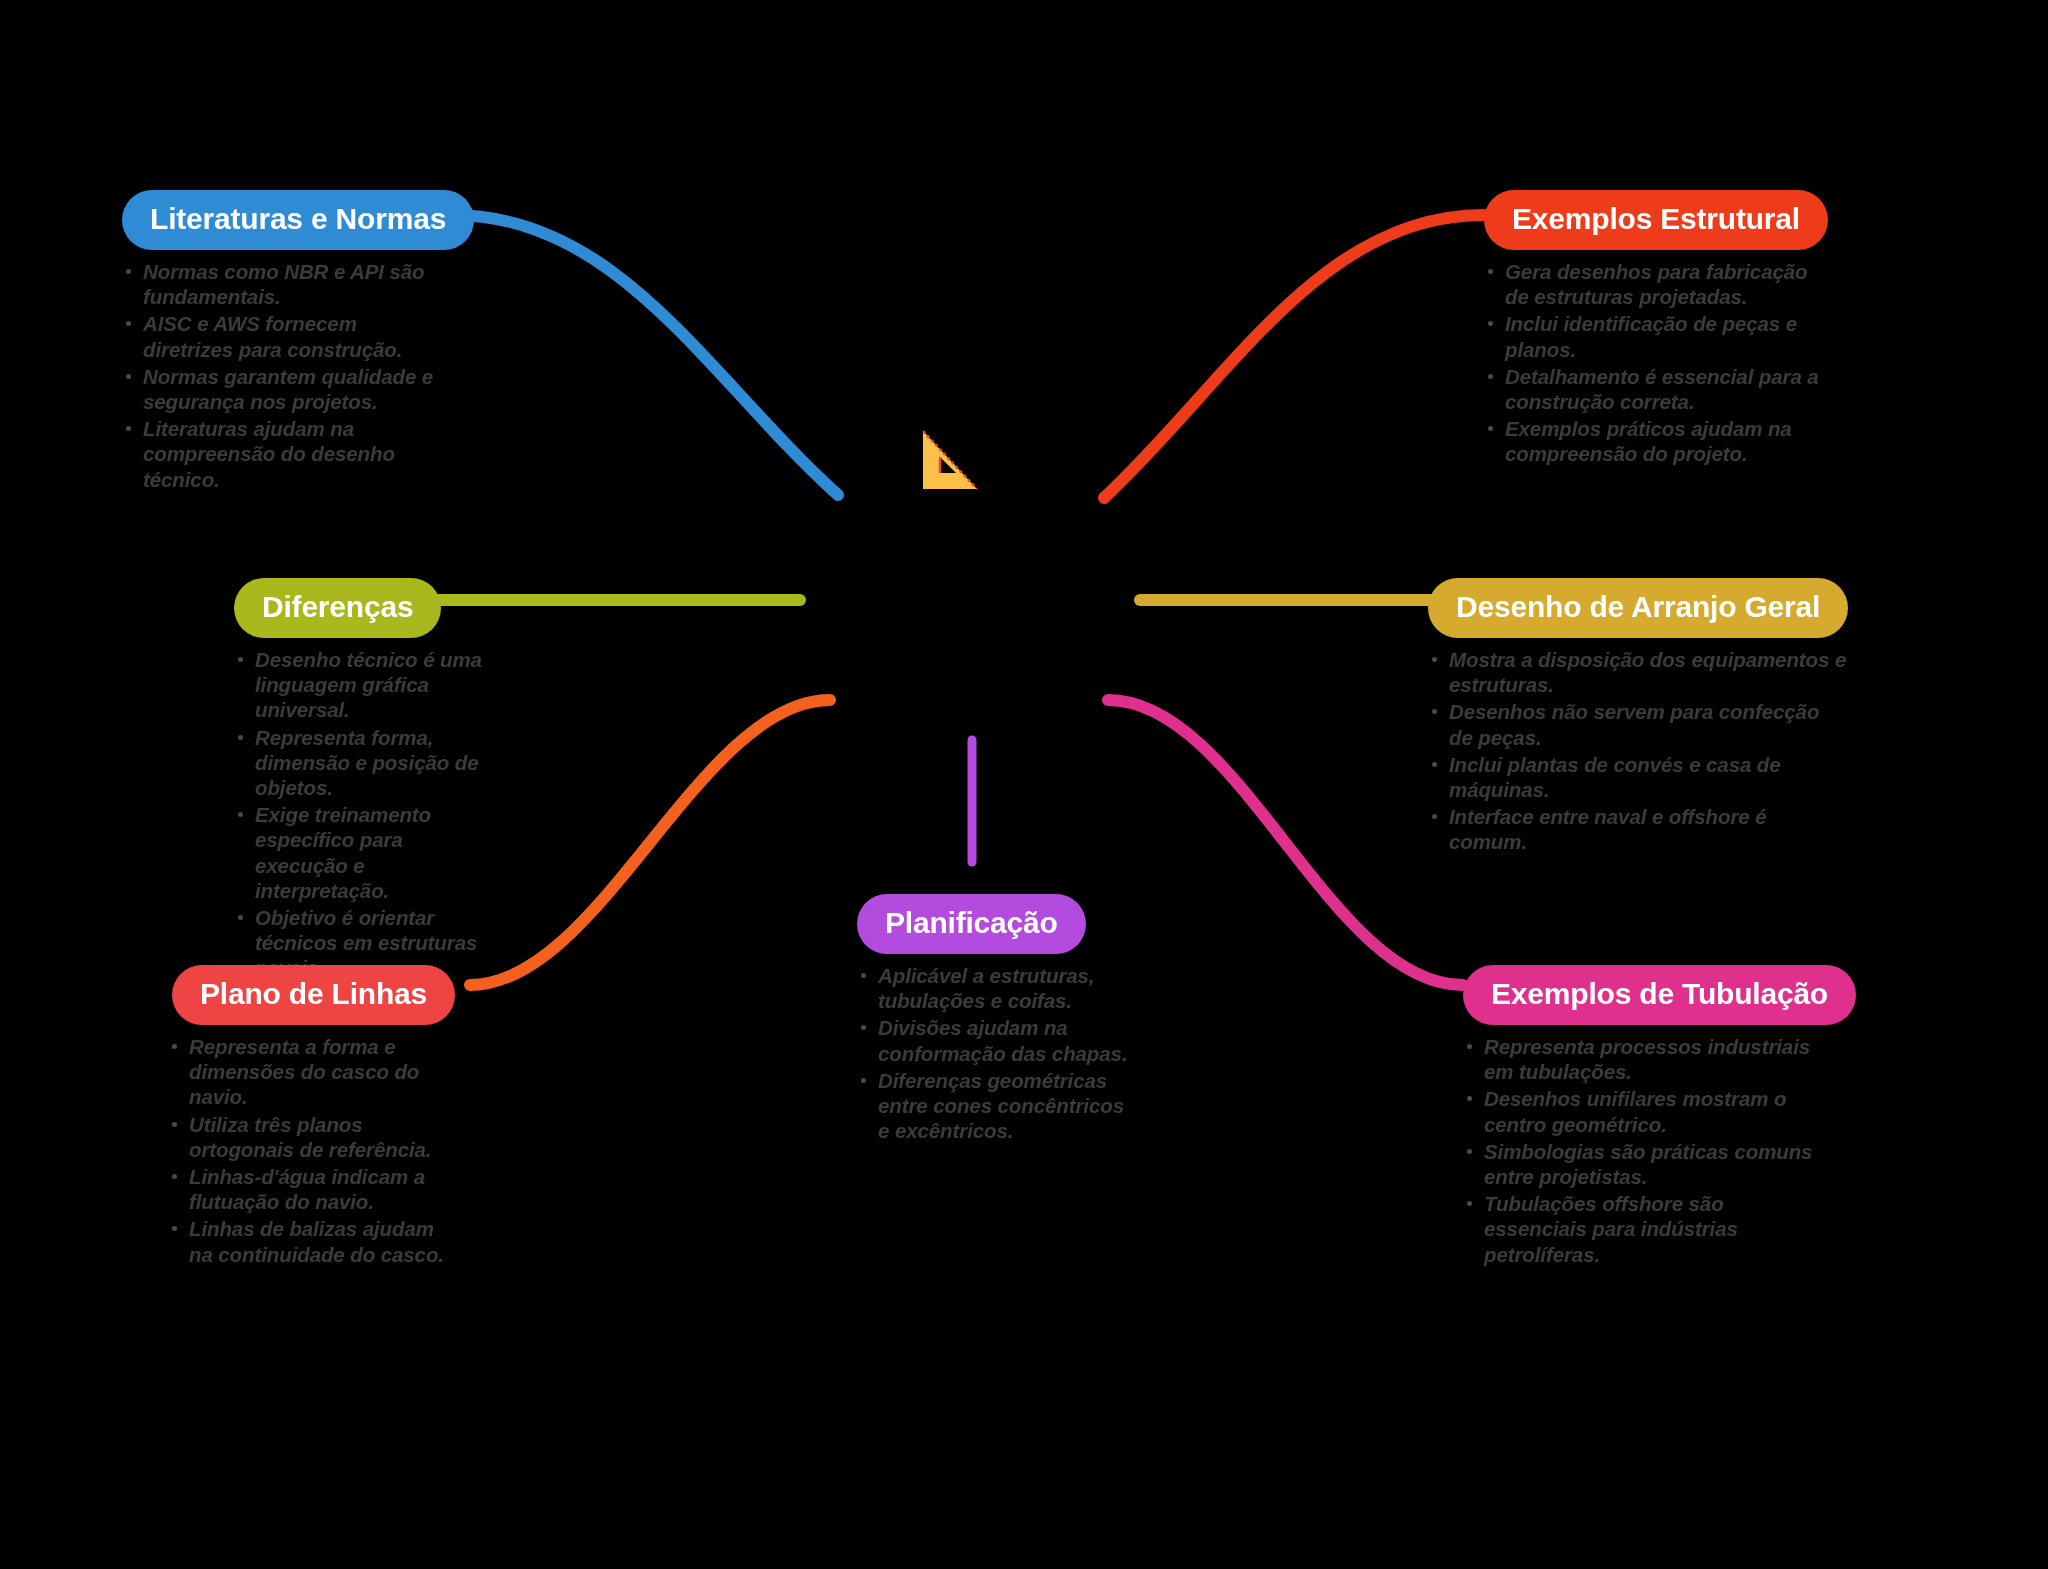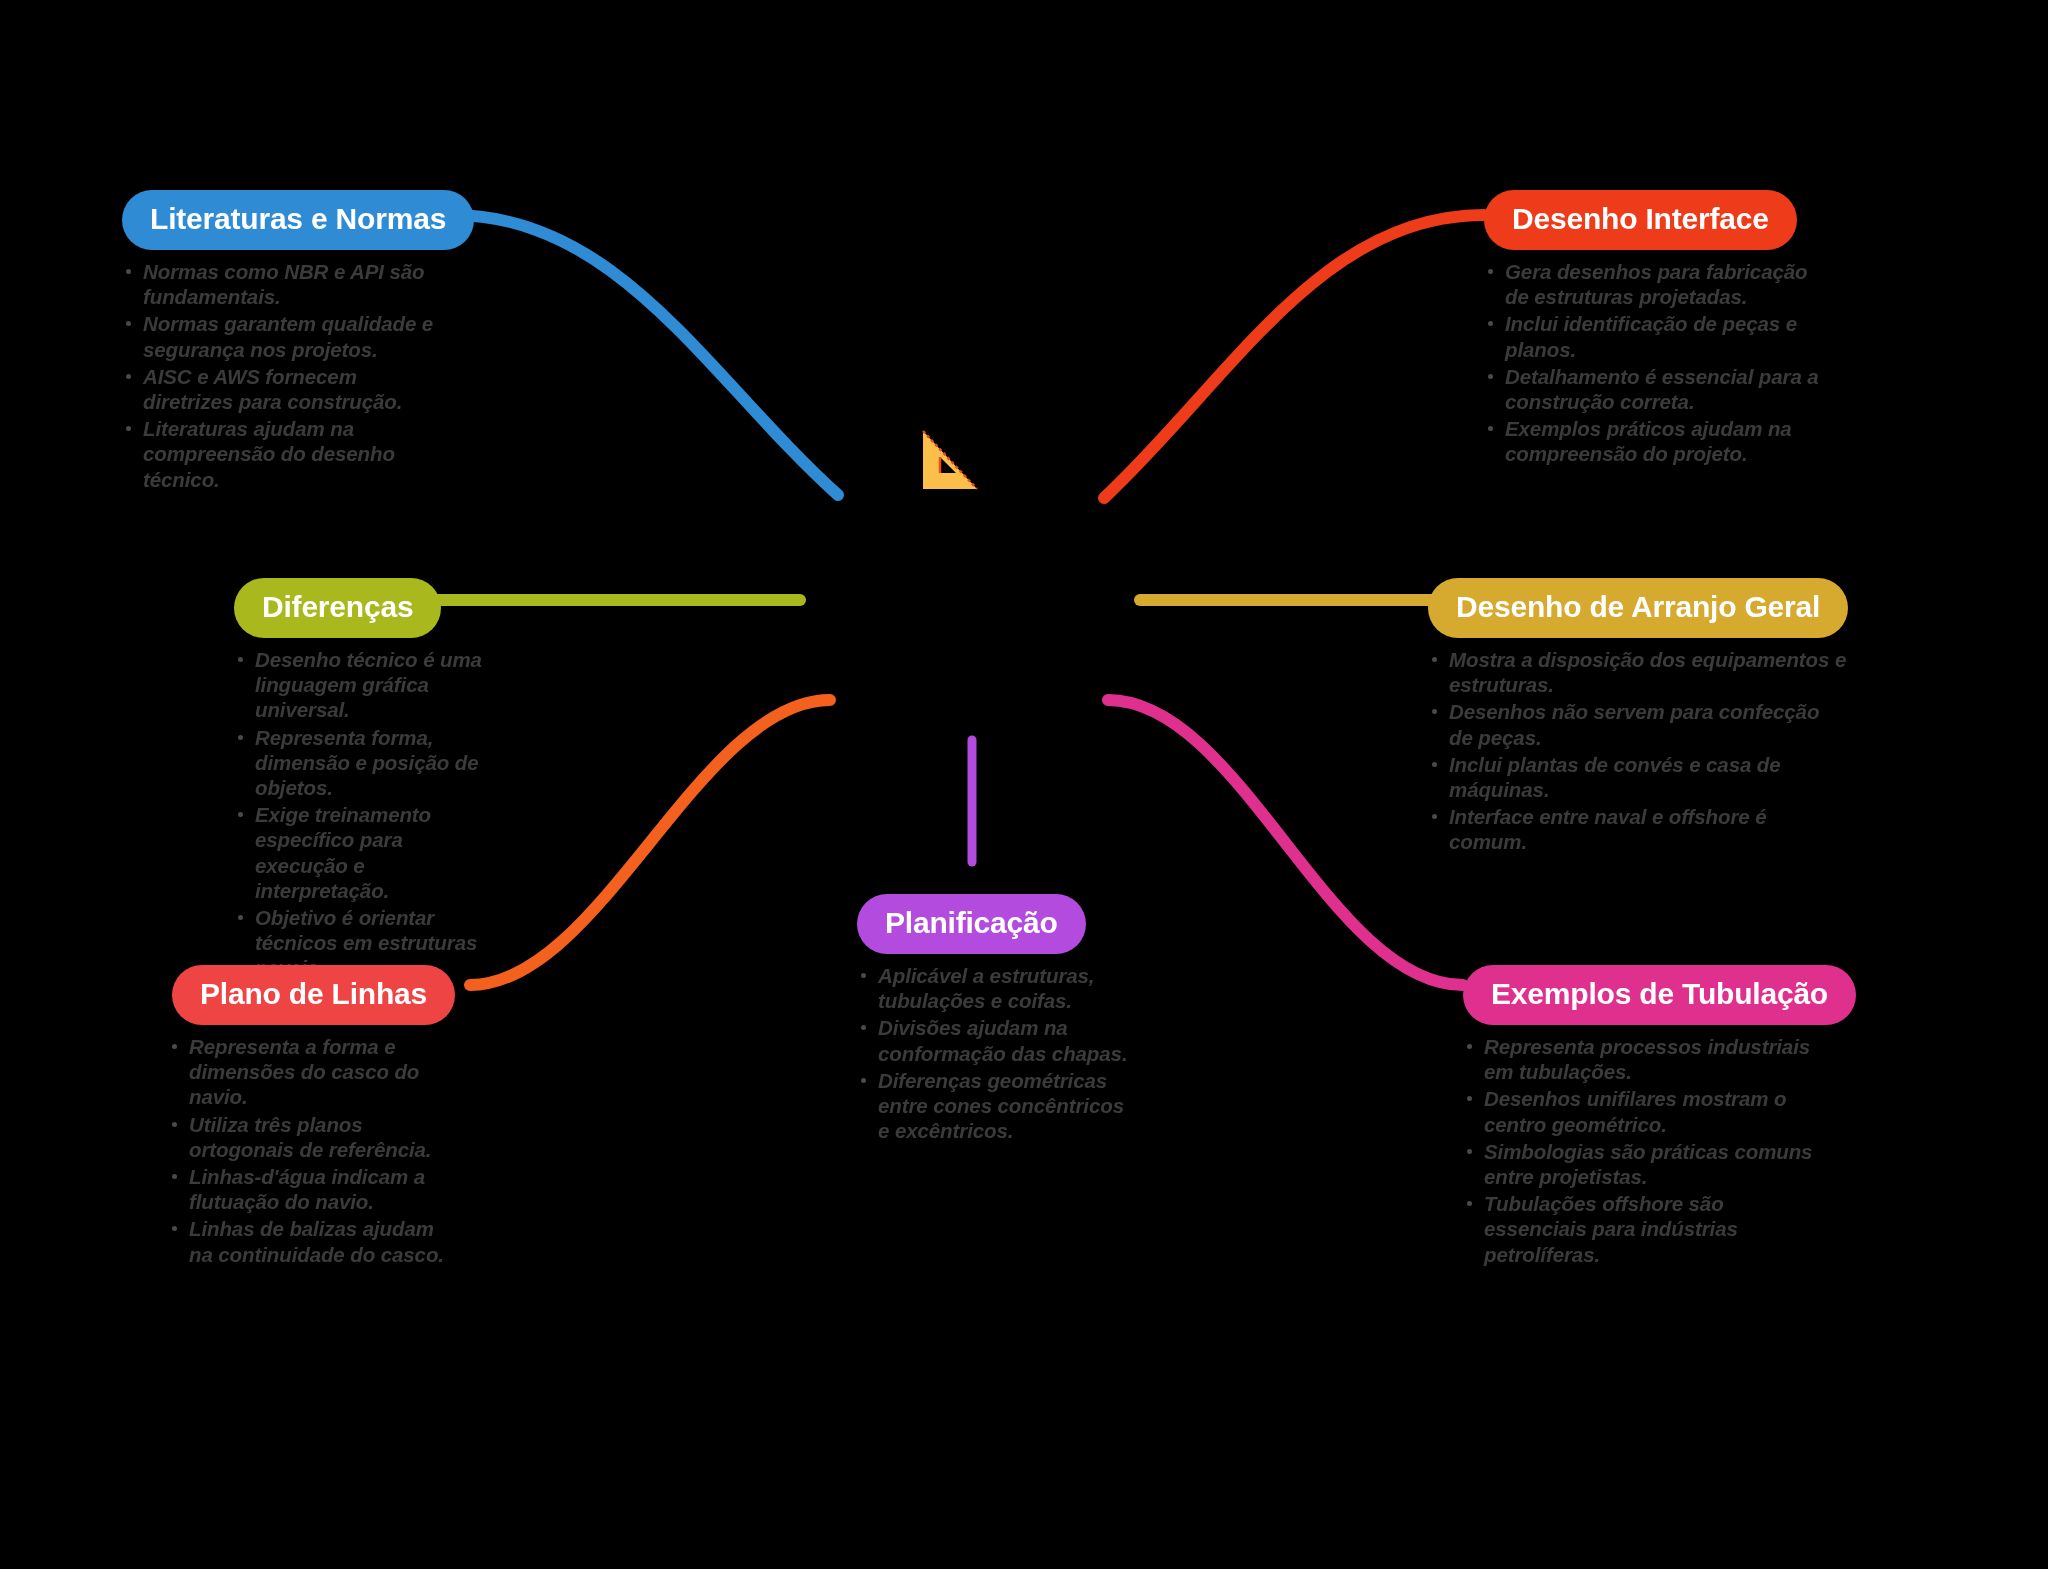--- a/index.html
+++ b/index.html
@@ -118,28 +118,28 @@
     <path d="M 8 6 L 8 64 L 62 64 Z" fill="#FBBF4A"></path>
     <path d="M 8 6 L 62 64" fill="none" stroke="#F04A1E" stroke-width="2.5" stroke-dasharray="3 3"></path>
     <path d="M 25 32 L 25 48 L 41 48 Z" fill="#000000"></path>
     <path d="M 25 32 L 25 48" fill="none" stroke="#F04A1E" stroke-width="2.5"></path>
   </svg>
 
   <div class="branch" id="b-literaturas">
     <div class="badge" style="background:#2E8BD4">Literaturas e Normas</div>
     <ul class="bullets">
       <li>Normas como NBR e API são fundamentais.</li>
+      <li>AISC e AWS fornecem diretrizes para construção.</li>
       <li>Normas garantem qualidade e segurança nos projetos.</li>
-      <li>AISC e AWS fornecem diretrizes para construção.</li>
       <li>Literaturas ajudam na compreensão do desenho técnico.</li>
     </ul>
   </div>
 
   <div class="branch" id="b-estrutural">
-    <div class="badge" style="background:#EE3B1A">Desenho Interface</div>
+    <div class="badge" style="background:#EE3B1A">Exemplos Estrutural</div>
     <ul class="bullets">
       <li>Gera desenhos para fabricação de estruturas projetadas.</li>
       <li>Inclui identificação de peças e planos.</li>
       <li>Detalhamento é essencial para a construção correta.</li>
       <li>Exemplos práticos ajudam na compreensão do projeto.</li>
     </ul>
   </div>
 
   <div class="branch" id="b-introducao">
     <div class="badge" style="background:#A8B81D">Diferenças</div>

